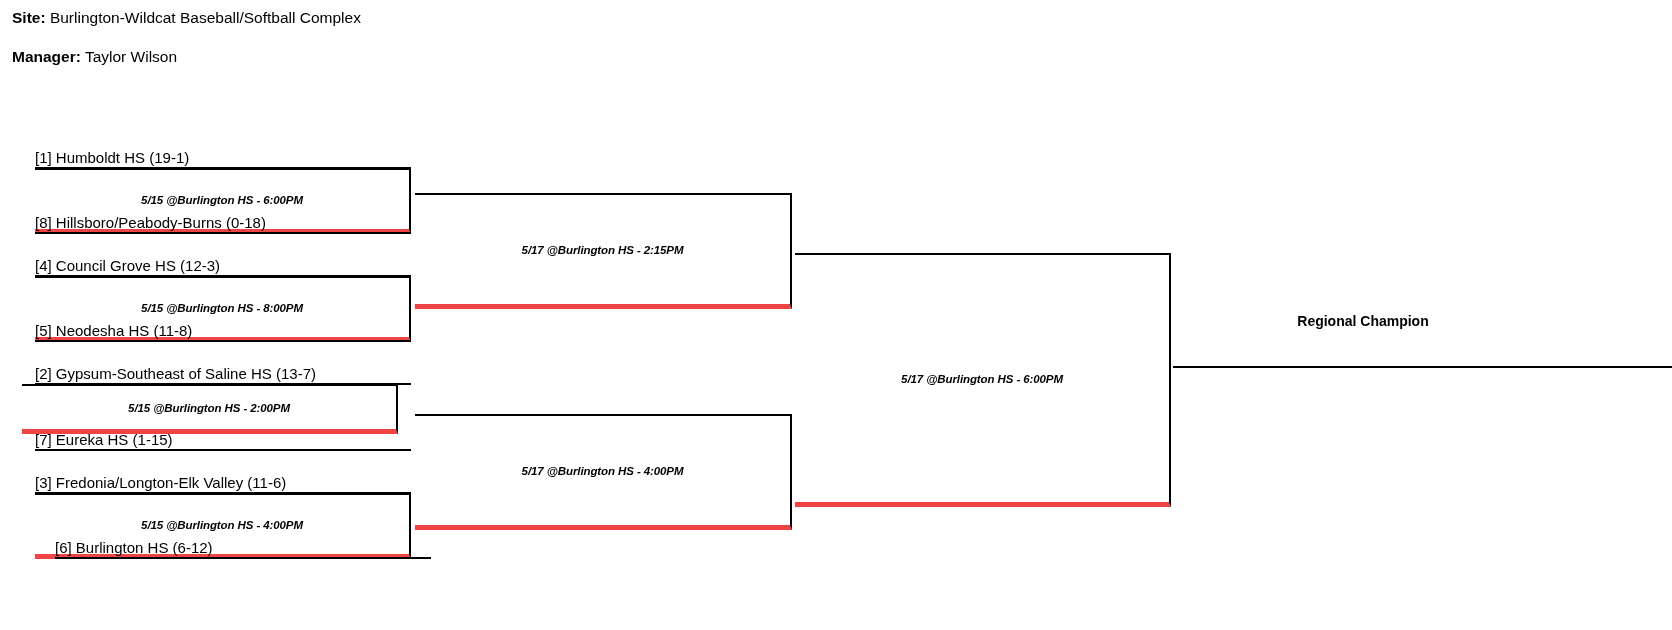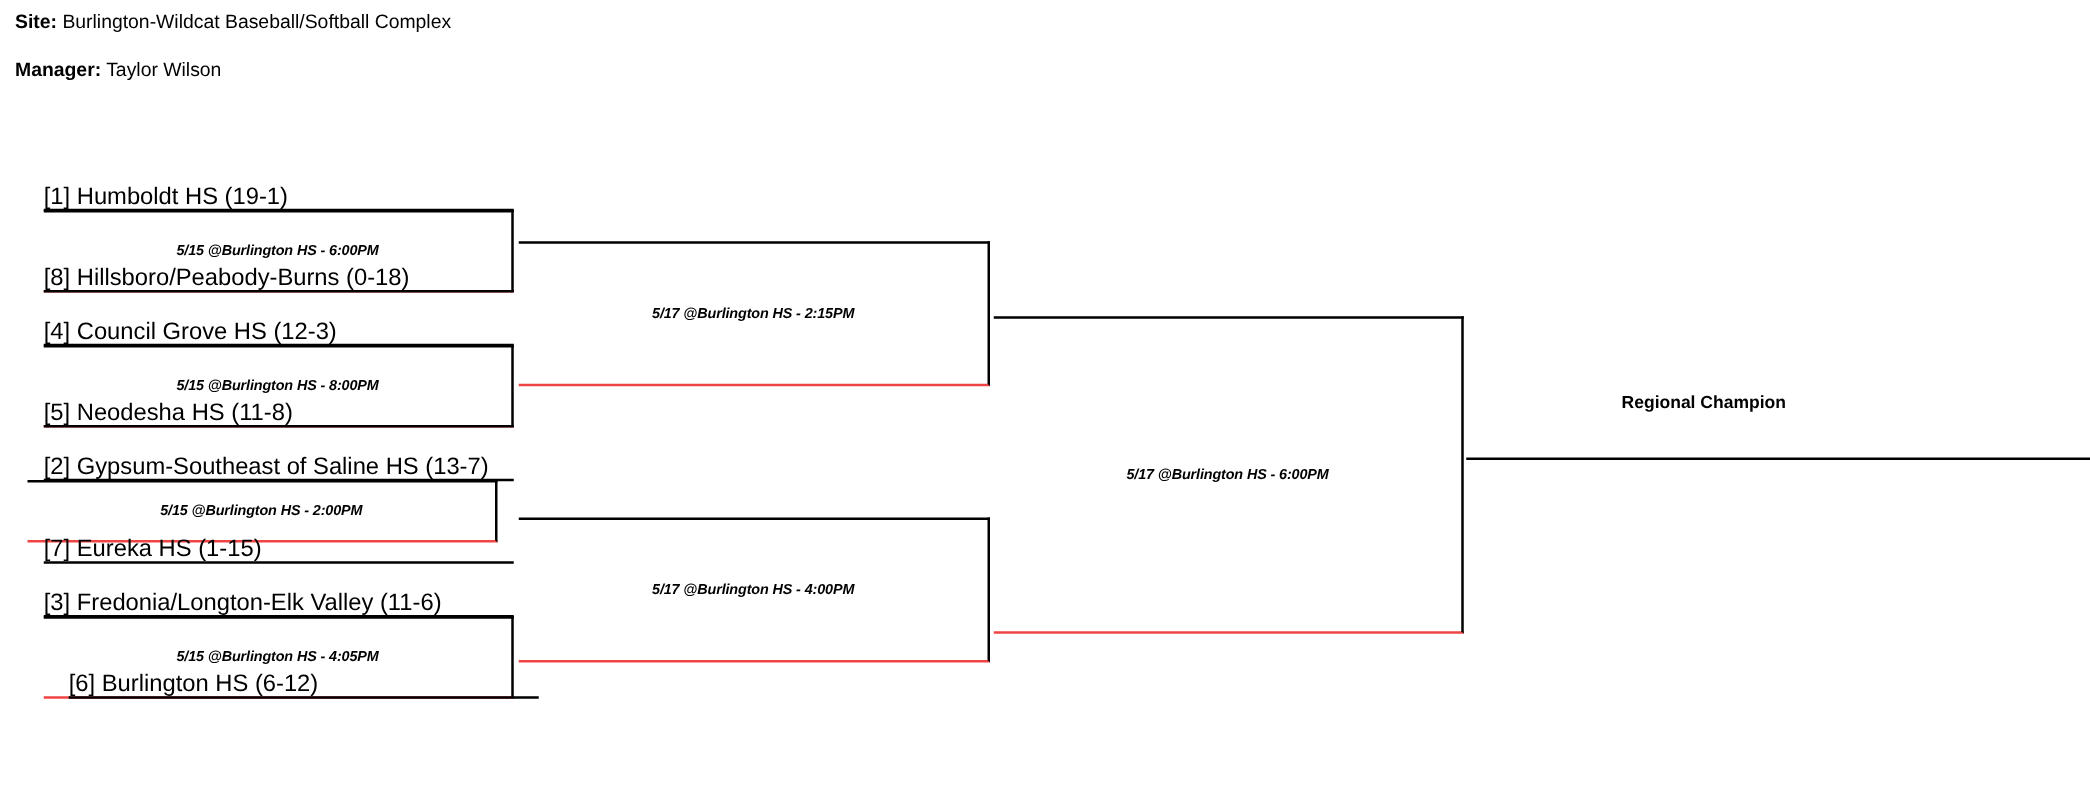--- a/index.html
+++ b/index.html
@@ -46,41 +46,41 @@
     top: 0;
     width: 1672px;
     height: 630px;
   }
 
   
   .match {
     position: absolute;
     border-top: 2px solid #000;
     border-right: 2px solid #000;
-    border-bottom: 2px solid #ef4444;
+    border-bottom: 5px solid #ef4444;
     border-left: none;
   }
   .match-info {
     position: absolute;
     left: 0;
     right: 0;
     top: 50%;
     transform: translateY(-50%);
     text-align: center;
     font-size: 11.5px;
     font-weight: bold;
     font-style: italic;
     letter-spacing: -0.1px;
     white-space: nowrap;
   }
 
   
   .team {
     position: absolute;
-    font-size: 19px;
+    font-size: 15px;
     line-height: 15px;
     white-space: nowrap;
     padding-bottom: 2px;
     border-bottom: 2px solid #000;
   }
 
   
   .rail {
     position: absolute;
     height: 0;
@@ -124,21 +124,21 @@
   <div class="team" style="left:35px; top:323px; width:376px;">[5] Neodesha HS  (11-8)</div>
 
   <div class="team" style="left:35px; top:366px; width:376px;">[2] Gypsum-Southeast of Saline HS   (13-7)</div>
   <div class="match" style="left:22px; top:384px; width:376px; height:50px;">
     <div class="match-info">5/15 @Burlington HS - 2:00PM</div>
   </div>
   <div class="team" style="left:35px; top:432px; width:376px;">[7] Eureka HS  (1-15)</div>
 
   <div class="team" style="left:35px; top:475px; width:376px;">[3] Fredonia/Longton-Elk Valley   (11-6)</div>
   <div class="match" style="left:35px; top:493px; width:376px; height:66px;">
-    <div class="match-info">5/15 @Burlington HS - 4:05PM</div>
+    <div class="match-info">5/15 @Burlington HS - 4:00PM</div>
   </div>
   <div class="team" style="left:35px; top:540px; width:376px;margin-left:20px;">[6] Burlington HS  (6-12)</div>
 
   <div class="match" style="left:415px; top:193px; width:377px; height:116px;">
     <div class="match-info">5/17 @Burlington HS - 2:15PM</div>
   </div>
 
   <div class="match" style="left:415px; top:414px; width:377px; height:116px;">
     <div class="match-info">5/17 @Burlington HS - 4:00PM</div>
   </div>

